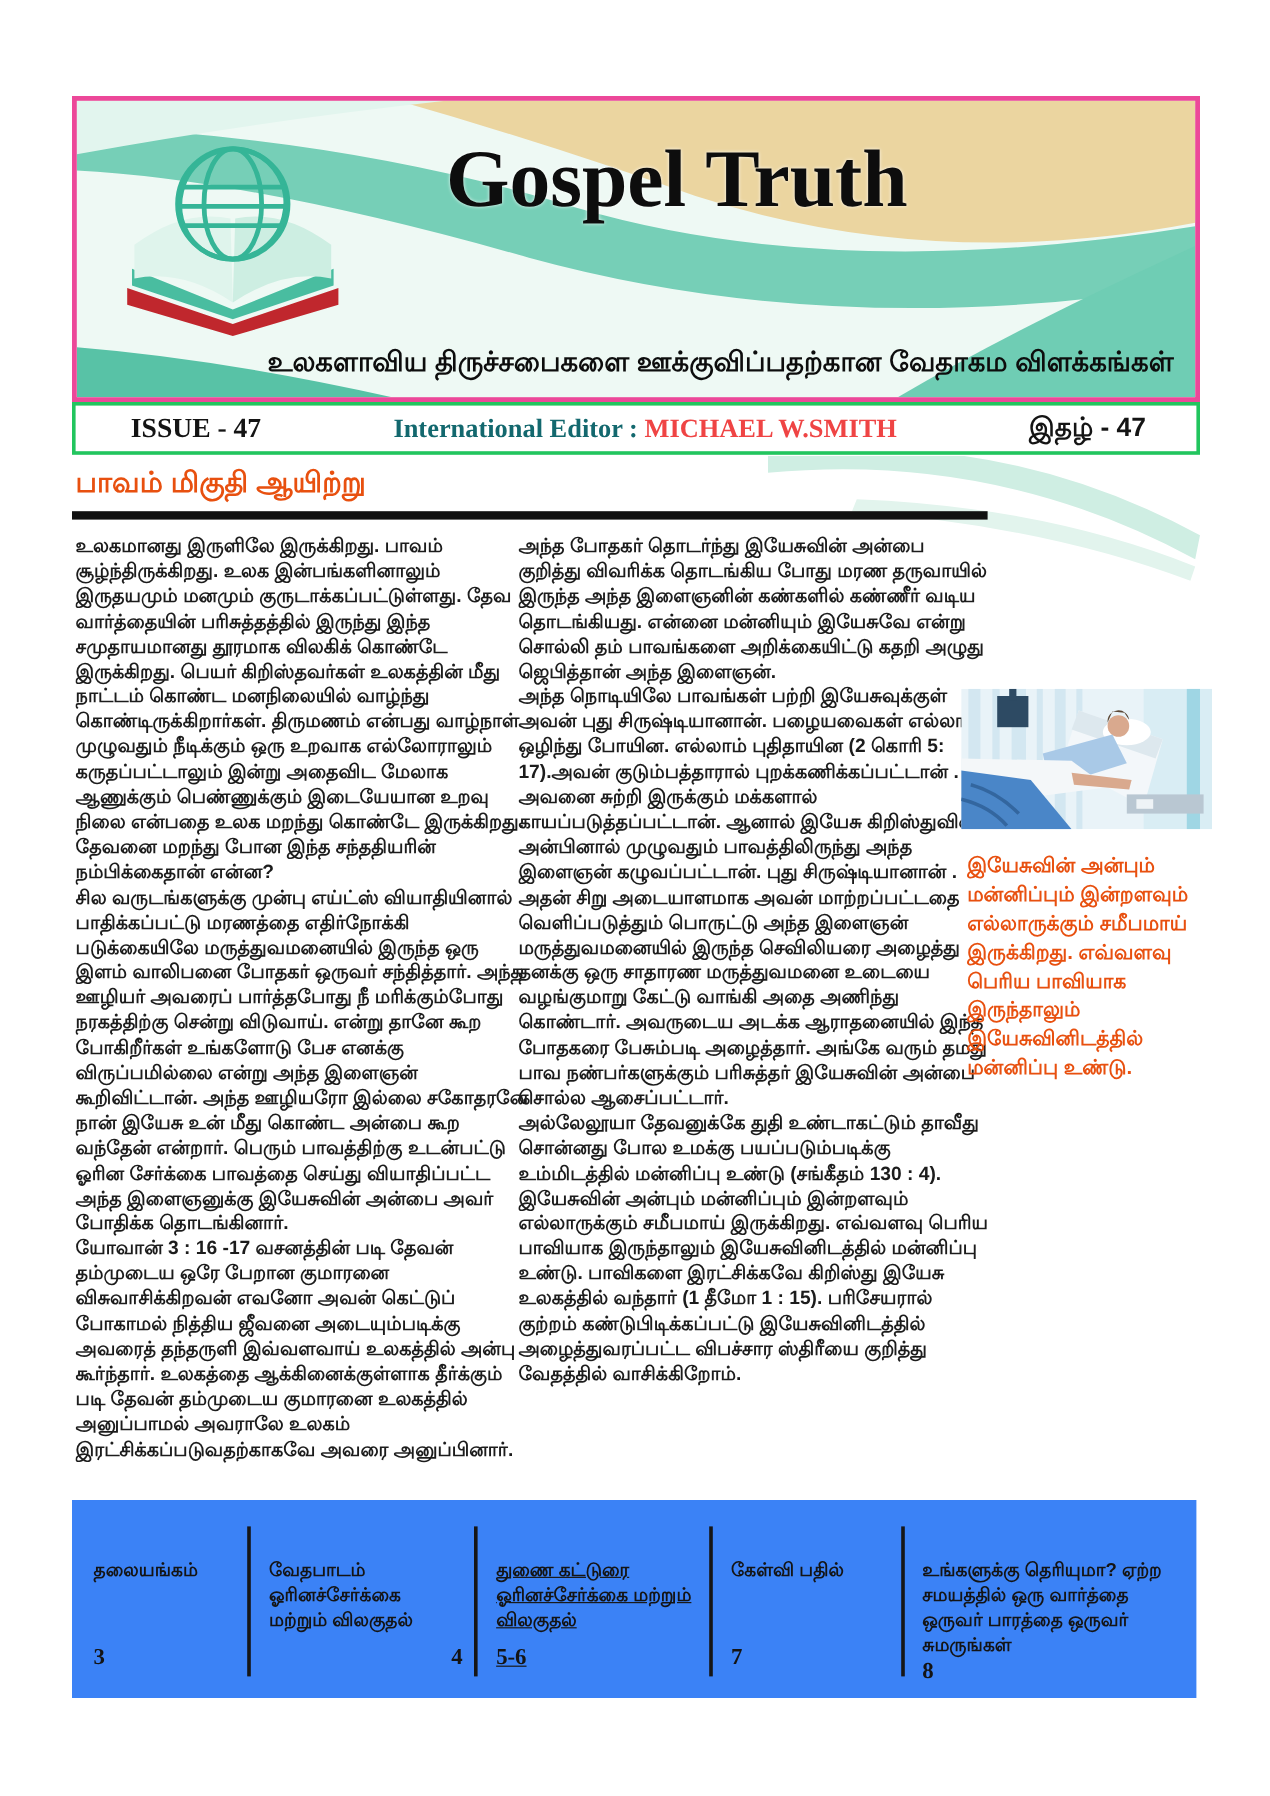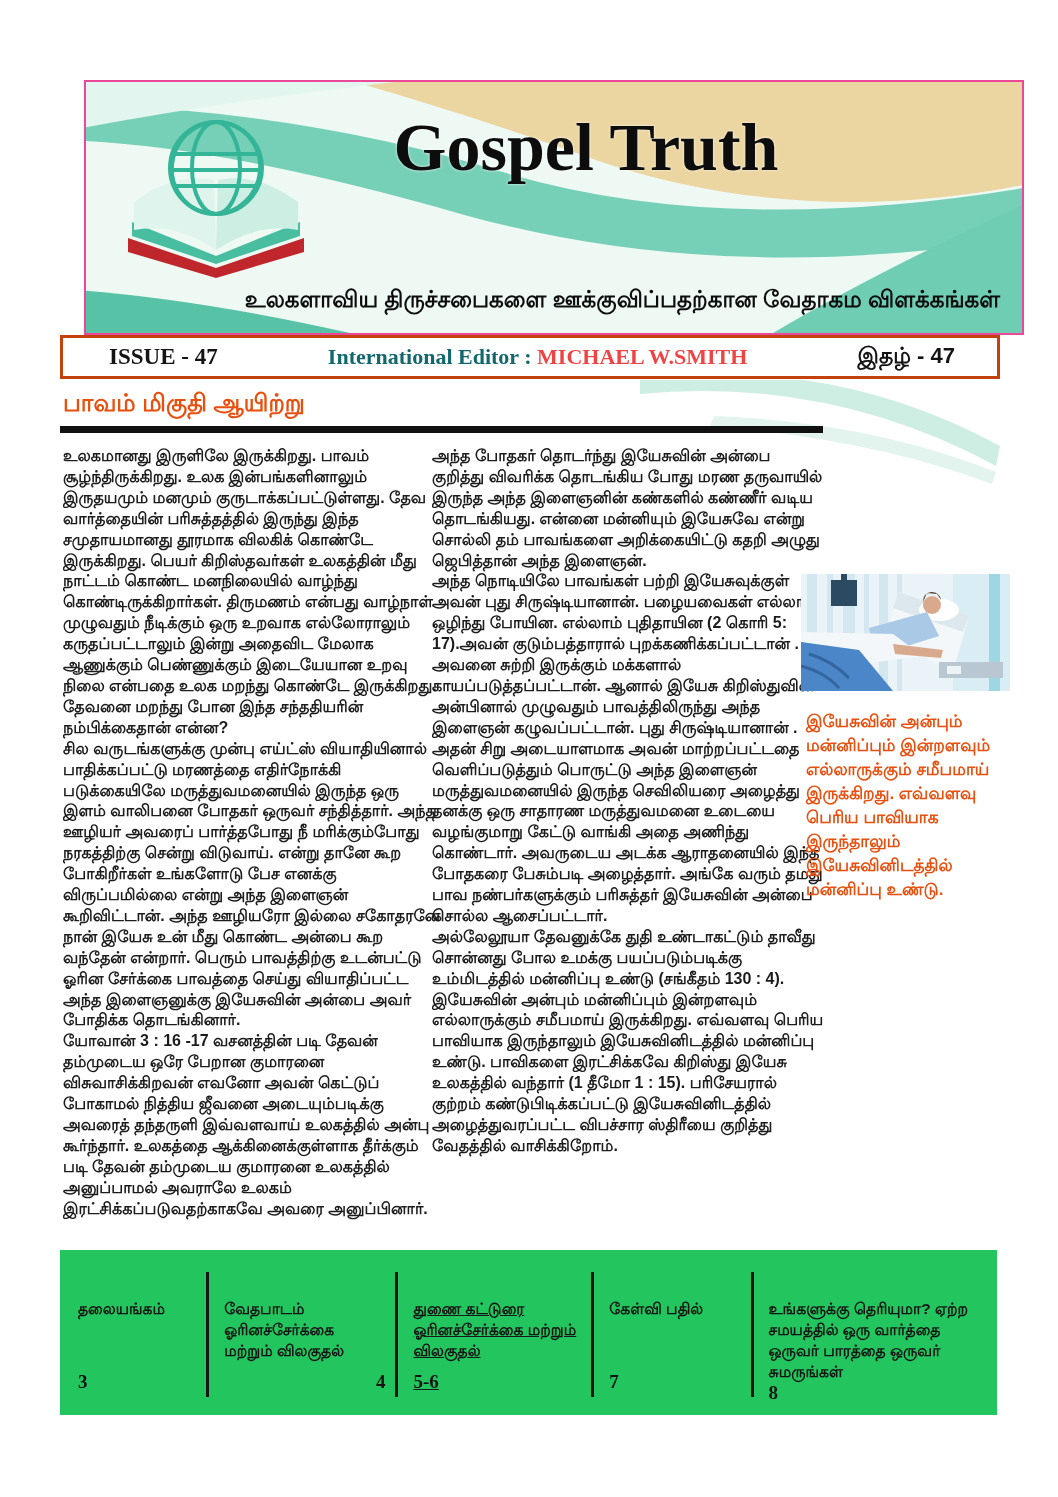--- a/index.html
+++ b/index.html
@@ -1,34 +1,34 @@
 <!DOCTYPE html>
 <html><head>
 <meta charset="utf-8">
 <style>
   html,body{margin:0;padding:0;background:#ffffff;}
   .page{position:relative;width:1058px;height:1497px;background:#ffffff;overflow:hidden;
         font-family:"Liberation Sans",sans-serif;color:#1a1a1a;}
 
   
   .header-box{position:absolute;left:60px;top:80px;width:940px;height:255px;
-              box-sizing:border-box;border:2px solid #ec4899;overflow:hidden;background:#eef9f4;margin-left:24px;}
+              box-sizing:border-box;border:4px solid #ec4899;overflow:hidden;background:#eef9f4;}
   .header-waves{position:absolute;left:0;top:0;width:100%;height:100%;}
   .logo{position:absolute;left:28px;top:28px;width:210px;height:170px;}
   .title-en{position:absolute;left:150px;top:26px;width:700px;text-align:center;
             font-family:"Liberation Serif",serif;font-weight:bold;font-size:68px;color:#0d0d0d;
             text-shadow:0 0 3px rgba(255,255,255,.9);}
   .title-ta{position:absolute;left:170px;top:122px;width:680px;text-align:center;
             font-weight:bold;font-size:50px;color:#0d0d0d;}
   .subtitle{position:absolute;left:20px;top:204px;width:894px;text-align:right;
             font-weight:bold;font-size:23px;color:#0d0d0d;}
 
   
   .issue-bar{position:absolute;left:60px;top:335px;width:940px;height:44px;box-sizing:border-box;
-             border:3px solid #c2410c;background:#ffffff;display:flex;align-items:center;
+             border:3px solid #22c55e;background:#ffffff;display:flex;align-items:center;
              justify-content:space-between;padding:0 42px 0 46px;}
   .issue-en{font-family:"Liberation Serif",serif;font-weight:bold;font-size:23px;color:#141414;}
   .editor{font-family:"Liberation Serif",serif;font-weight:bold;font-size:22px;}
   .editor .lbl{color:#13686e;}
   .editor .name{color:#ef4444;}
   .issue-ta{font-weight:bold;font-size:22px;color:#141414;}
 
   
   .swoosh{position:absolute;left:640px;top:380px;width:360px;height:108px;}
 
@@ -40,21 +40,21 @@
   .col p{margin:0;}
   .col-1{left:63px;width:380px;}
   .col-2{left:432px;width:392px;}
 
   
   .photo{position:absolute;left:801px;top:574px;width:209px;height:117px;overflow:hidden;}
   .pullquote{position:absolute;left:806px;top:710px;width:204px;
              font-weight:bold;font-size:17px;line-height:24px;color:#e8500f;}
 
   
-  .toc{position:absolute;left:60px;top:1250px;width:937px;height:165px;background:#22c55e;
+  .toc{position:absolute;left:60px;top:1250px;width:937px;height:165px;background:#3b82f6;
        display:flex;box-sizing:border-box;}
   .toc-col{position:relative;box-sizing:border-box;display:flex;flex-direction:column;
            justify-content:space-between;padding:48px 10px 22px 18px;}
   .toc-col.sep::before{content:"";position:absolute;left:0;top:22px;bottom:18px;width:3px;background:#161616;}
   .toc-title{font-weight:bold;font-size:15.5px;line-height:21px;color:#141414;}
   .toc-page{font-family:"Liberation Serif",serif;font-weight:bold;font-size:19px;color:#141414;}
   .tc1{flex:0 0 15.6%;}.tc2{flex:0 0 20.2%;align-items:flex-end;}.tc3{flex:0 0 20.9%;text-decoration:underline;}.tc4{flex:0 0 17.0%;}.tc5{flex:0 0 26.3%;}
 </style>
 </head>
 <body>

